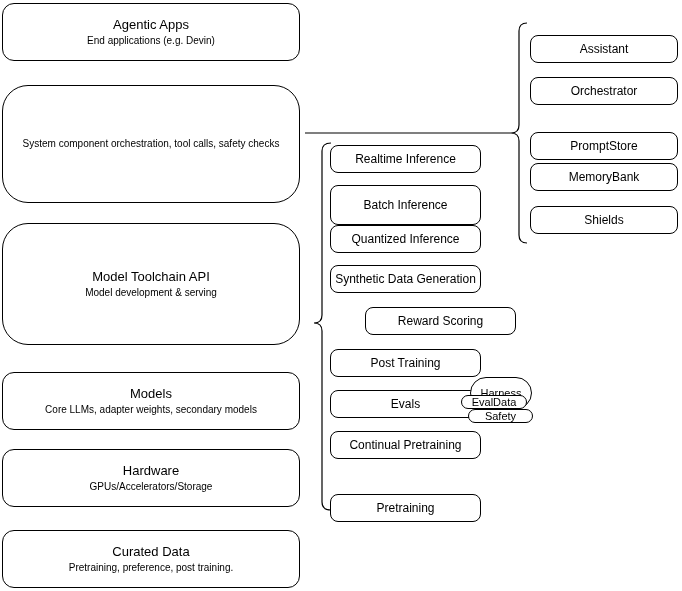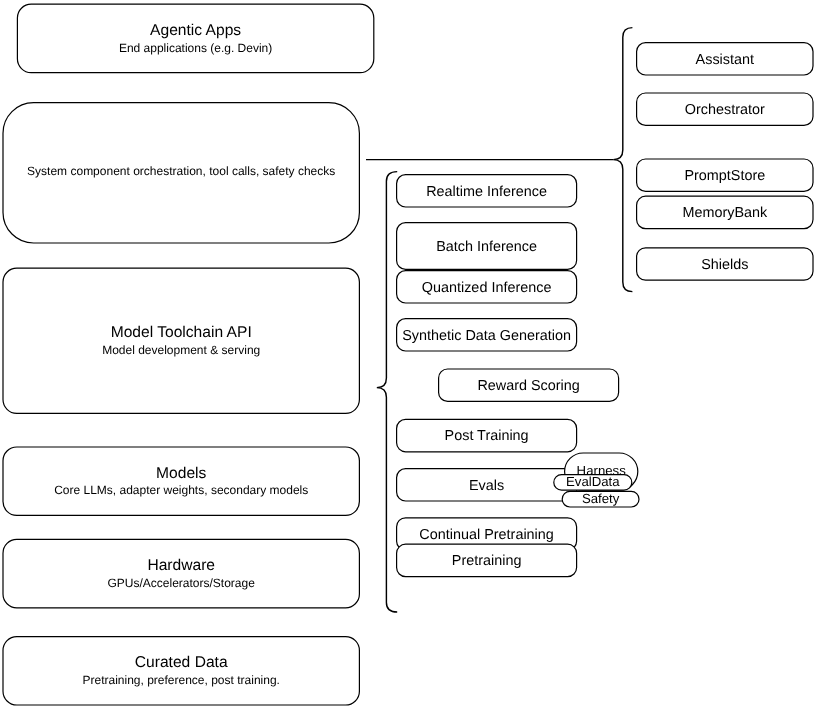--- a/index.html
+++ b/index.html
@@ -80,30 +80,30 @@
 <body>
 
 <div class="canvas">
 
   <svg class="connectors" width="682" height="591" viewBox="0 0 682 591">
     <path d="M305,133 L511,133" fill="none" stroke="#000000" stroke-width="1.2"></path>
     <path d="M527,23 Q519,23 519,31 L519,125 Q519,133 511,133 Q519,133 519,141 L519,235 Q519,243 527,243" fill="none" stroke="#000000" stroke-width="1.2"></path>
     <path d="M331,143 Q322,143 322,151 L322,315 Q322,323 314,323 Q322,323 322,331 L322,502 Q322,510 331,510" fill="none" stroke="#000000" stroke-width="1.2"></path>
   </svg>
 
-  <div class="lbox" style="left:14px;top:3px;width:298px;height:58px;border-radius:12px;text-align:center;">
+  <div class="lbox" style="left:2px;top:3px;width:298px;height:58px;border-radius:12px;text-align:center;">
     <div class="ltitle">Agentic Apps</div>
     <div class="lsub">End applications (e.g. Devin)</div>
   </div>
 
   <div class="lbox" style="left:2px;top:85px;width:298px;height:118px;border-radius:26px;">
     <div class="lsub">System component orchestration, tool calls, safety checks</div>
   </div>
 
-  <div class="lbox" style="left:2px;top:223px;width:298px;height:122px;border-radius:12px;">
+  <div class="lbox" style="left:2px;top:223px;width:298px;height:122px;border-radius:26px;">
     <div class="ltitle">Model Toolchain API</div>
     <div class="lsub">Model development &amp; serving</div>
   </div>
 
   <div class="lbox" style="left:2px;top:372px;width:298px;height:58px;border-radius:12px;">
     <div class="ltitle">Models</div>
     <div class="lsub">Core LLMs, adapter weights, secondary models</div>
   </div>
 
   <div class="lbox" style="left:2px;top:449px;width:298px;height:58px;border-radius:12px;">
@@ -117,21 +117,21 @@
   </div>
 
   <div class="mbox" style="left:330px;top:145px;width:151px;height:28px;">Realtime Inference</div>
   <div class="mbox" style="left:330px;top:185px;width:151px;height:40px;">Batch Inference</div>
   <div class="mbox" style="left:330px;top:225px;width:151px;height:28px;">Quantized Inference</div>
   <div class="mbox" style="left:330px;top:265px;width:151px;height:28px;">Synthetic Data Generation</div>
   <div class="mbox" style="left:330px;top:307px;width:151px;height:28px;margin-left:35px;">Reward Scoring</div>
   <div class="mbox" style="left:330px;top:349px;width:151px;height:28px;">Post Training</div>
   <div class="mbox" style="left:330px;top:390px;width:151px;height:28px;">Evals</div>
   <div class="mbox" style="left:330px;top:431px;width:151px;height:28px;">Continual Pretraining</div>
-  <div class="mbox" style="left:330px;top:453px;width:151px;height:28px;">Pretraining</div>
+  <div class="mbox" style="left:330px;top:494px;width:151px;height:28px;">Pretraining</div>
 
   <div class="oval" style="left:470px;top:377px;width:62px;height:32px;">Harness</div>
   <div class="oval" style="left:461px;top:395px;width:66px;height:14px;">EvalData</div>
   <div class="oval" style="left:468px;top:409px;width:65px;height:14px;">Safety</div>
 
   <div class="rbox" style="left:530px;top:35px;width:148px;height:28px;">Assistant</div>
   <div class="rbox" style="left:530px;top:77px;width:148px;height:28px;">Orchestrator</div>
   <div class="rbox" style="left:530px;top:120px;width:148px;height:28px;margin-top:12px;">PromptStore</div>
   <div class="rbox" style="left:530px;top:163px;width:148px;height:28px;">MemoryBank</div>
   <div class="rbox" style="left:530px;top:206px;width:148px;height:28px;">Shields</div>

